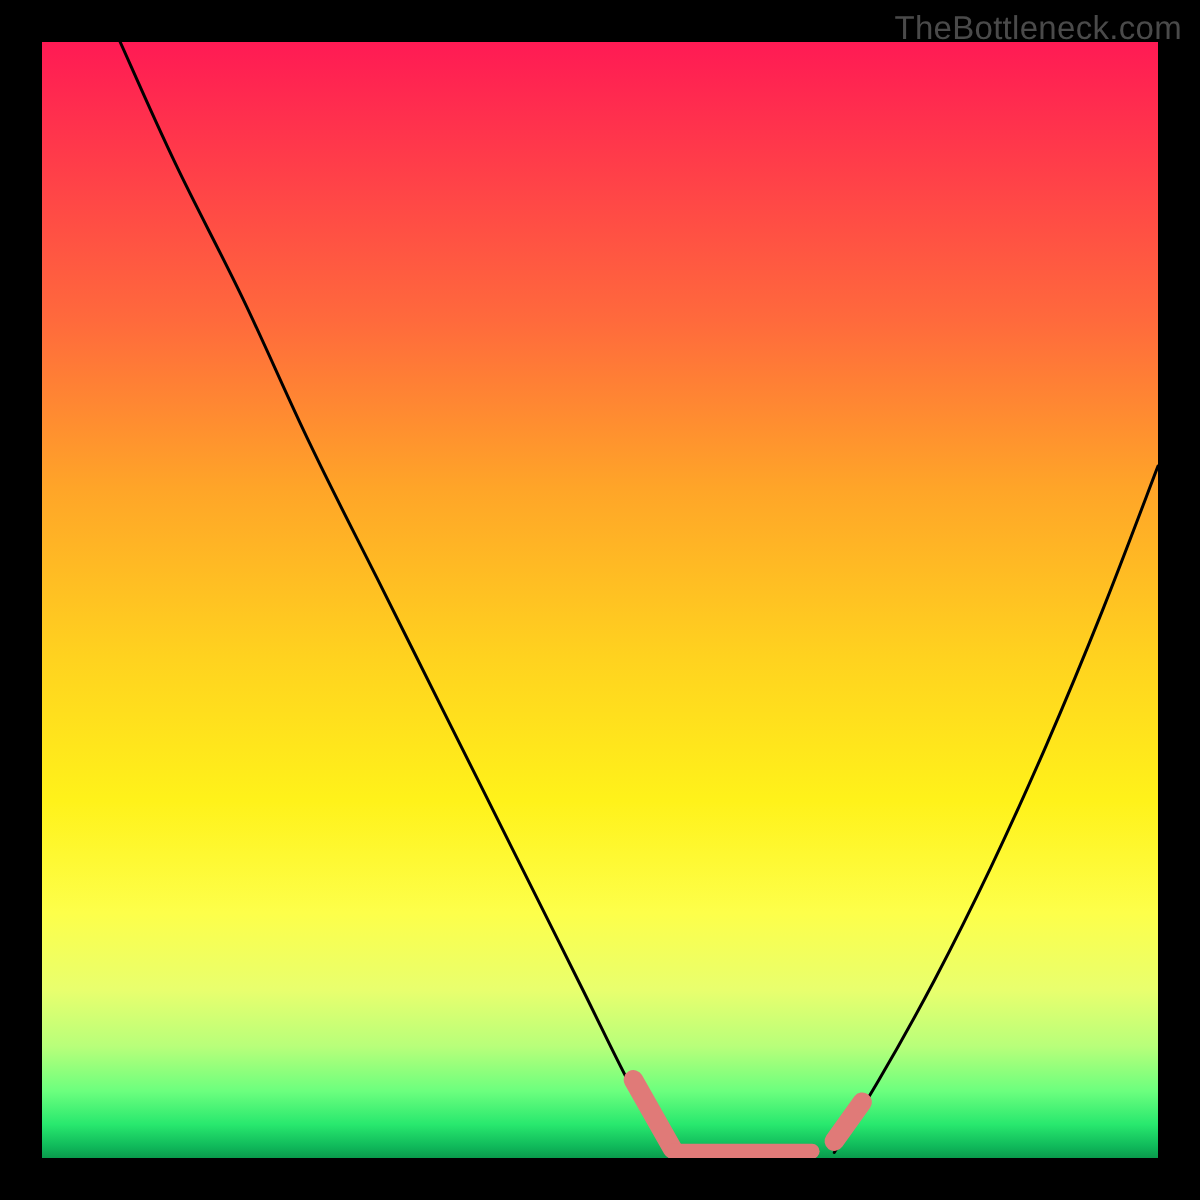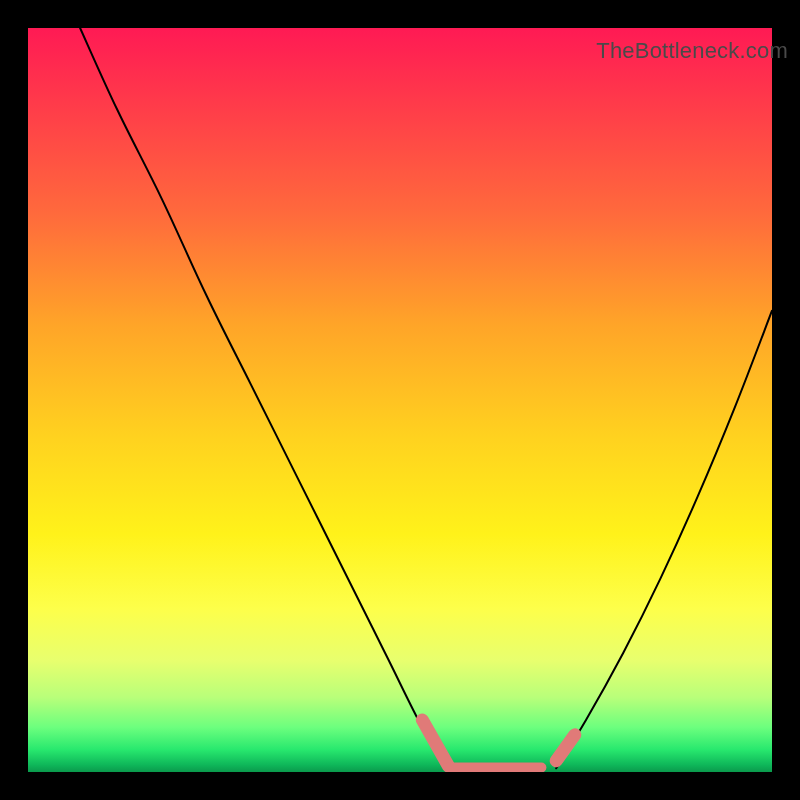--- a/index.html
+++ b/index.html
@@ -43,21 +43,20 @@
   .watermark {
     position: absolute;
     top: 6px;
     right: 12px;
     color: #4a4a4a;
     font-size: 22px;
     font-weight: 500;
     letter-spacing: 0.2px;
     z-index: 10;
     user-select: none;
-    margin-top: 32px;
   }
   svg.curves {
     position: absolute;
     inset: 0;
     width: 100%;
     height: 100%;
   }
 </style>
 </head>
 <body>

